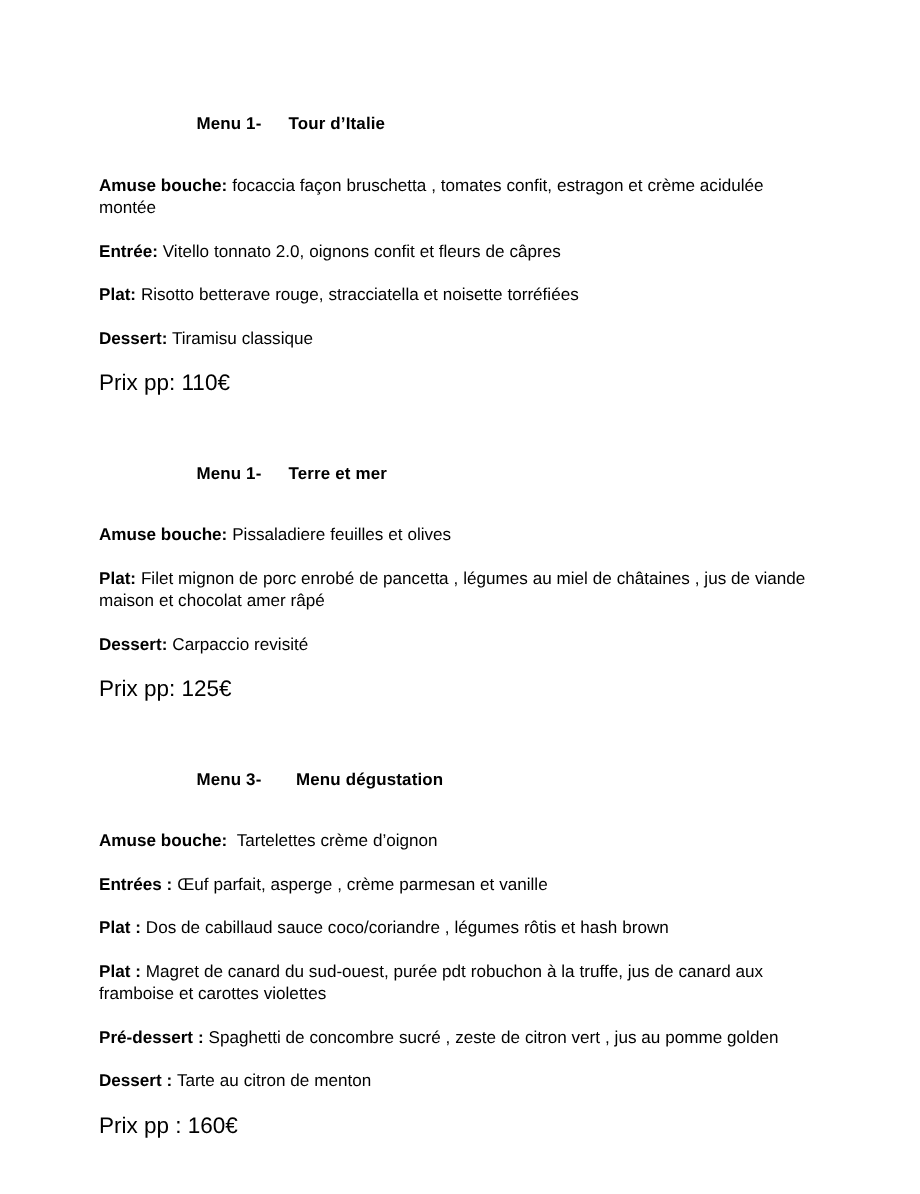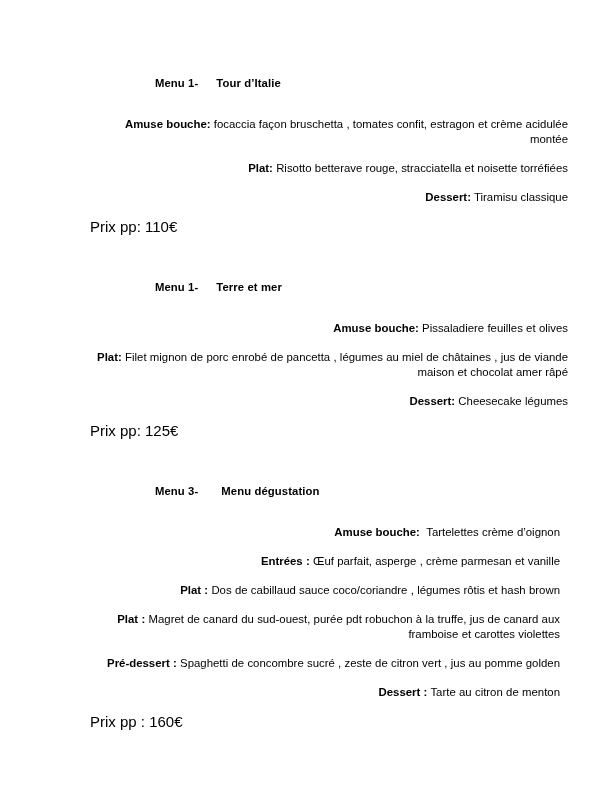--- a/index.html
+++ b/index.html
@@ -14,21 +14,20 @@
     color: #000000;
     overflow: hidden;
   }
   .page {
     position: relative;
     width: 511px;
     height: 796px;
     background: #ffffff;
     box-sizing: border-box;
     padding: 0;
-    margin-left: 24px;
   }
   .content {
     position: absolute;
     left: 66px;
     top: 64px;
     width: 478px;
   }
   .menu-section {
     margin: 0;
   }
@@ -47,21 +46,21 @@
   .menu-heading .hd-gap {
     display: inline-block;
   }
   .menu-heading .hd-title {
     display: inline;
   }
   .line {
     font-size: 11.4px;
     line-height: 15.5px;
     margin: 0 0 13.5px 0;
-    text-align: right;
+    text-align: left;
     word-spacing: 0.1px;
   }
   .line .lbl {
     font-weight: bold;
   }
   .line .txt {
     font-weight: normal;
     white-space: pre-wrap;
   }
   .price-line {
@@ -84,20 +83,23 @@
 
     <div class="menu-section">
       <div class="menu-heading">
         <span class="hd-num">Menu 1-</span><span class="hd-gap" style="width:18px"></span><span class="hd-title">Tour d’Italie</span>
       </div>
 
       <p class="line">
         <span class="lbl">Amuse bouche:</span><span class="txt"> focaccia façon bruschetta , tomates confit, estragon et crème acidulée montée</span>
       </p>
       <p class="line">
+        <span class="lbl">Entrée:</span><span class="txt"> Vitello tonnato 2.0, oignons confit et fleurs de câpres</span>
+      </p>
+      <p class="line">
         <span class="lbl">Plat:</span><span class="txt"> Risotto betterave rouge, stracciatella et noisette torréfiées</span>
       </p>
       <p class="line">
         <span class="lbl">Dessert:</span><span class="txt"> Tiramisu classique</span>
       </p>
       <p class="price-line">Prix pp: 110€</p>
     </div>
 
     <div class="section-gap"></div>
 
@@ -106,21 +108,21 @@
         <span class="hd-num">Menu 1-</span><span class="hd-gap" style="width:18px"></span><span class="hd-title">Terre et mer</span>
       </div>
 
       <p class="line">
         <span class="lbl">Amuse bouche:</span><span class="txt"> Pissaladiere feuilles et olives</span>
       </p>
       <p class="line">
         <span class="lbl">Plat:</span><span class="txt"> Filet mignon de porc enrobé de pancetta , légumes au miel de châtaines , jus de viande maison et chocolat amer râpé</span>
       </p>
       <p class="line">
-        <span class="lbl">Dessert:</span><span class="txt"> Cheesecake légumes</span>
+        <span class="lbl">Dessert:</span><span class="txt"> Carpaccio revisité</span>
       </p>
       <p class="price-line">Prix pp: 125€</p>
     </div>
 
     <div class="section-gap"></div>
 
     <div class="menu-section sec3-width">
       <div class="menu-heading">
         <span class="hd-num">Menu 3-</span><span class="hd-gap" style="width:23px"></span><span class="hd-title">Menu dégustation</span>
       </div>

